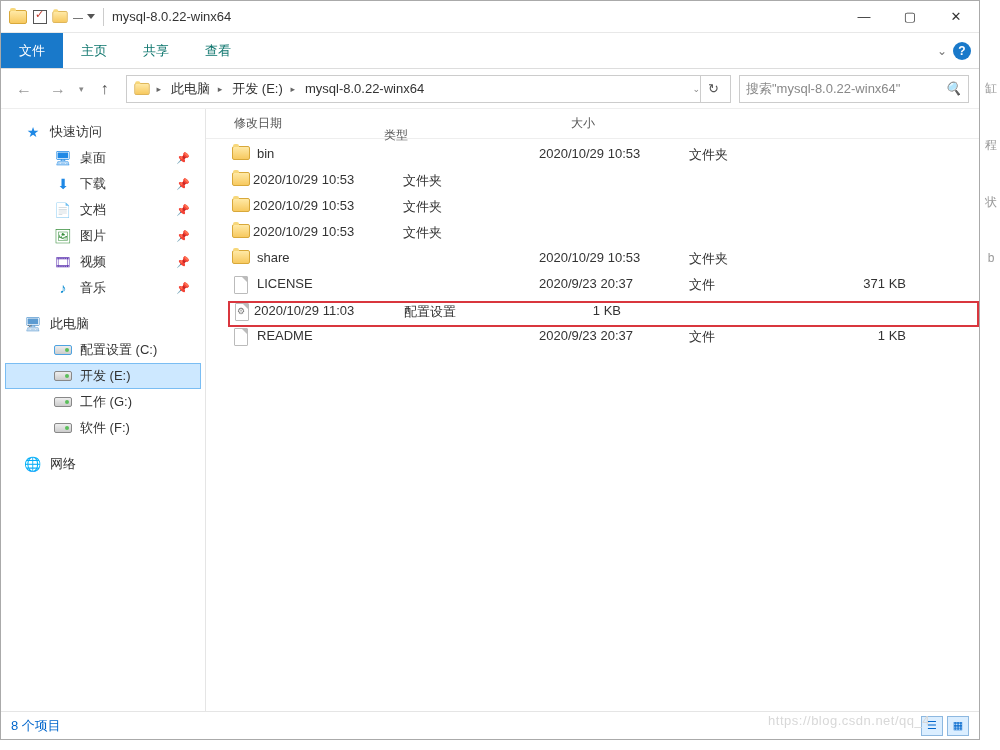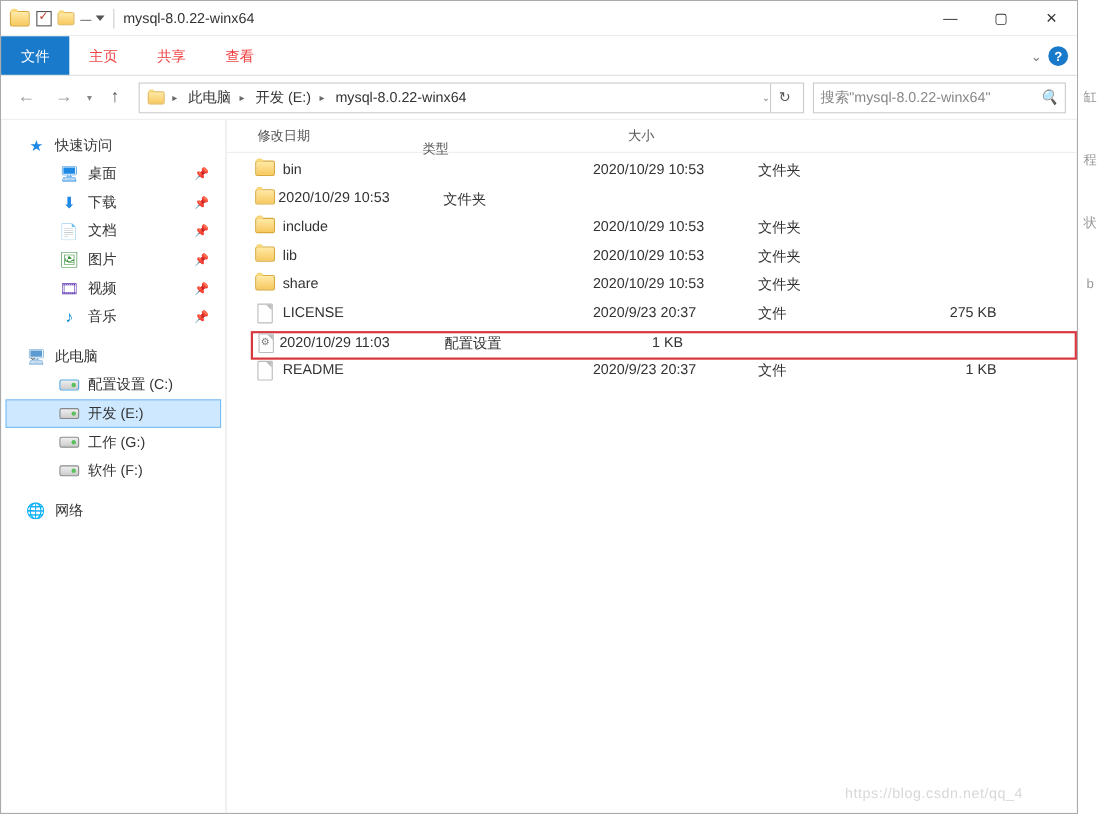--- a/index.html
+++ b/index.html
@@ -15,21 +15,21 @@
 .titlebar .winbtn { width: 46px; height: 32px; display: flex; align-items: center; justify-content: center; color: #333; }
 .folder-ico { width: 18px; height: 14px; background: linear-gradient(#ffe9a6,#f7c95f); border-radius: 2px; border: 1px solid #d8a83a; position: relative; }
 .folder-ico::before { content: ""; position: absolute; top: -3px; left: 0; width: 6px; height: 3px; background: #f7d77a; border-radius: 2px 2px 0 0; }
 .qat { display: flex; align-items: center; gap: 4px; }
 .qat-box { width: 14px; height: 14px; border: 1px solid #555; position: relative; }
 .qat-check::after { content: "✓"; position: absolute; top: -3px; left: 1px; font-size: 11px; color: #c0392b; }
 .qat-caret { border-left: 4px solid transparent; border-right: 4px solid transparent; border-top: 5px solid #555; }
 
 
 .ribbon { height: 36px; display: flex; align-items: stretch; border-bottom: 1px solid #ddd; background: #fff; }
-.ribbon .tab { padding: 0 18px; display: flex; align-items: center; font-size: 13px; color: #ef4444; }
+.ribbon .tab { padding: 0 18px; display: flex; align-items: center; font-size: 13px; color: #0f766e; }
 .ribbon .tab.file { background: #1979ca; color: #fff; }
 .ribbon .rside { margin-left: auto; display: flex; align-items: center; padding-right: 8px; gap: 6px; }
 .ribbon .chev { color: #777; font-size: 12px; }
 .help-ico { width: 18px; height: 18px; border-radius: 50%; background: #1979ca; color: #fff; display: flex; align-items: center; justify-content: center; font-size: 12px; font-weight: bold; }
 
 
 .navrow { height: 40px; display: flex; align-items: center; padding: 0 10px; gap: 8px; background: #fff; border-bottom: 1px solid #eee; }
 .navrow .navbtn { width: 26px; height: 26px; display: flex; align-items: center; justify-content: center; color: #999; font-size: 16px; }
 .navrow .navbtn.active { color: #555; }
 .navcaret { font-size: 9px; color: #888; }
@@ -253,51 +253,49 @@
               <span class="folder-ico"></span>
             </span>
             <span class="fdate">2020/10/29 10:53</span>
             <span class="ftype">文件夹</span>
             <span class="fsize"></span>
           </div>
           <div class="frow">
             <span class="fico">
               <span class="folder-ico"></span>
             </span>
-            <span class="fname">include</span>
-            <span class="fdate">2020/10/29 10:53</span>
-            <span class="ftype">文件夹</span>
-            <span class="fsize"></span>
-          </div>
-          <div class="frow">
-            <span class="fico">
-              <span class="folder-ico"></span>
-            </span>
-            <span class="fname">lib</span>
+            <span class="fdate">2020/10/29 10:53</span>
+            <span class="ftype">文件夹</span>
+            <span class="fsize"></span>
+          </div>
+          <div class="frow">
+            <span class="fico">
+              <span class="folder-ico"></span>
+            </span>
             <span class="fdate">2020/10/29 10:53</span>
             <span class="ftype">文件夹</span>
             <span class="fsize"></span>
           </div>
           <div class="frow">
             <span class="fico">
               <span class="folder-ico"></span>
             </span>
             <span class="fname">share</span>
             <span class="fdate">2020/10/29 10:53</span>
             <span class="ftype">文件夹</span>
             <span class="fsize"></span>
           </div>
           <div class="frow">
             <span class="fico">
               <span class="file-ico"></span>
             </span>
             <span class="fname">LICENSE</span>
             <span class="fdate">2020/9/23 20:37</span>
             <span class="ftype">文件</span>
-            <span class="fsize">275 KB</span>
+            <span class="fsize">371 KB</span>
           </div>
           <div class="frow highlight">
             <span class="fico">
               <span class="file-ico gear"></span>
             </span>
             <span class="fdate">2020/10/29 11:03</span>
             <span class="ftype">配置设置</span>
             <span class="fsize">1 KB</span>
           </div>
           <div class="frow">
@@ -307,20 +305,27 @@
             <span class="fname">README</span>
             <span class="fdate">2020/9/23 20:37</span>
             <span class="ftype">文件</span>
             <span class="fsize">1 KB</span>
           </div>
         </div>
     </div>
 
   </div>
 
+  <div class="statusbar">
+    <span>8 个项目</span>
+    <div class="viewbtns">
+      <div class="vbtn">☰</div>
+      <div class="vbtn">▦</div>
+    </div>
+  </div>
 
 </div>
 
 <div class="edgecol" id="edgecol">
     <span>缸</span>
     <span>程</span>
     <span>状</span>
     <span>b</span>
   </div>
 <div class="watermark">https://blog.csdn.net/qq_4</div>

